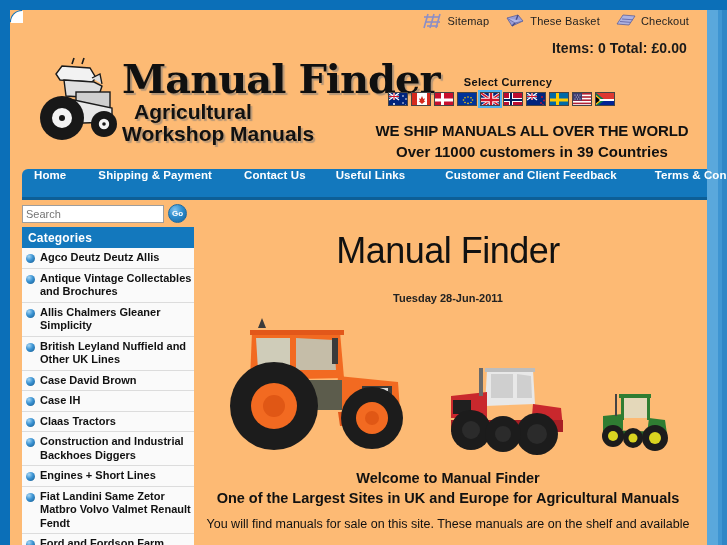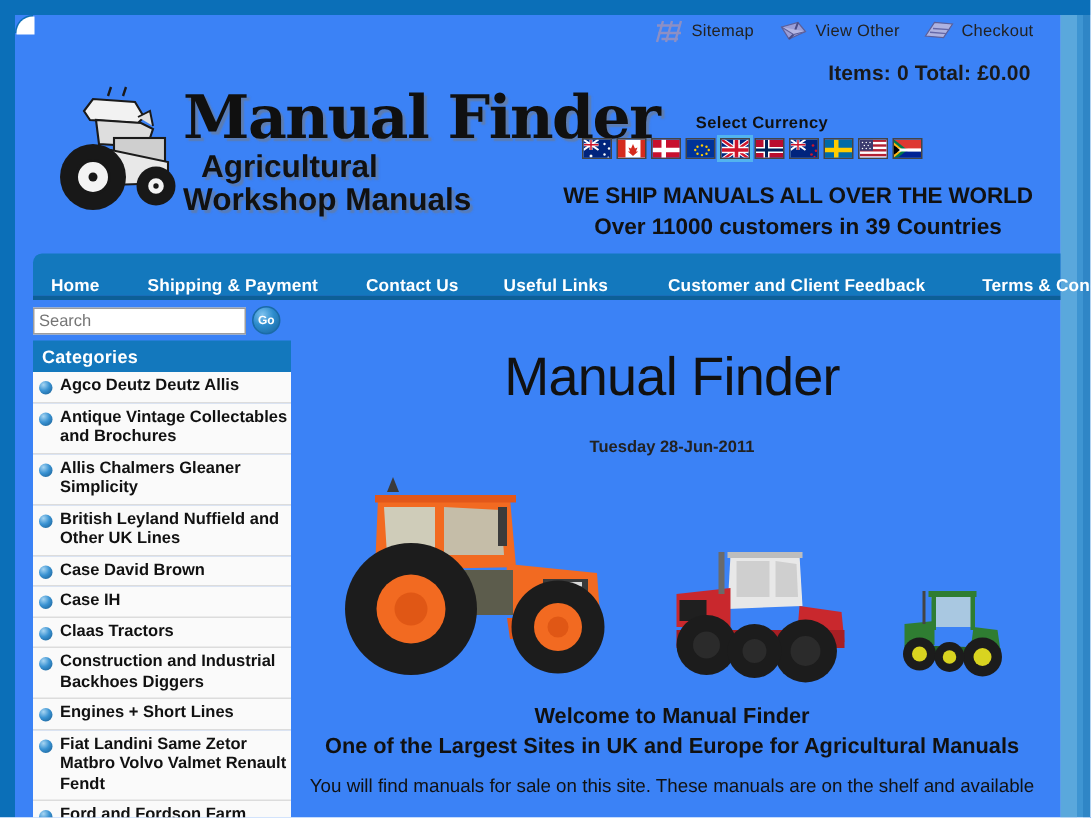--- a/index.html
+++ b/index.html
@@ -53,21 +53,21 @@
     position: absolute; right: 0; top: 0;
     width: 5px; height: 545px;
     background: #2f86c6;
   }
 
   
   .content {
     position: absolute;
     left: 10px; top: 10px;
     width: 697px; height: 535px;
-    background: #3b82f6;
+    background: #fdba74;
   }
 
   
   .topbar {
     position: absolute;
     right: 18px; top: 2px;
     display: flex; align-items: center;
     gap: 16px;
   }
   .toplink {
@@ -149,21 +149,21 @@
   
   .navbar {
     position: absolute; left: 12px; top: 159px;
     width: 685px; height: 28px;
     background: #1378bd;
     border-top-left-radius: 6px;
   }
   .nav-items {
     position: absolute; left: 0; top: 0;
     width: 685px; height: 28px;
-    display: flex; align-items: flex-end;
+    display: flex; align-items: flex-start;
   }
   .nav-item {
     font-size: 11.5px; font-weight: bold; color: #ffffff;
     white-space: nowrap; cursor: pointer;
     letter-spacing: 0.1px;
     padding: 0 0;
   }
   .navbar-shadow {
     position: absolute; left: 12px; top: 187px;
     width: 685px; height: 3px;
@@ -292,21 +292,21 @@
       </div>
 
       <div class="toplink">
         <span class="ico-basket">
           <svg width="20" height="17" viewBox="0 0 20 17">
             <path d="M2 6 L13 3 L18 9 L7 14 Z" fill="#9b9ed6" stroke="#5c5f99" stroke-width="0.8"></path>
             <path d="M13 3 L10 11 L7 14" fill="none" stroke="#4a4d86" stroke-width="1.4"></path>
             <path d="M2 6 L10 11 L18 9" fill="#b4b7e4" stroke="#5c5f99" stroke-width="0.7"></path>
           </svg>
         </span>
-        <span class="lbl">View Other</span>
+        <span class="lbl">These Basket</span>
       </div>
 
       <div class="toplink">
         <span class="ico-checkout">
           <svg width="20" height="15" viewBox="0 0 20 15">
             <path d="M1 11 L7 2 L19 3 L13 12 Z" fill="#aeb2e0" stroke="#5c5f99" stroke-width="0.8"></path>
             <path d="M4 8.5 L15 9.4 M6 6 L17 6.8" stroke="#6468a8" stroke-width="0.9"></path>
           </svg>
         </span>
         <span class="lbl">Checkout</span>

